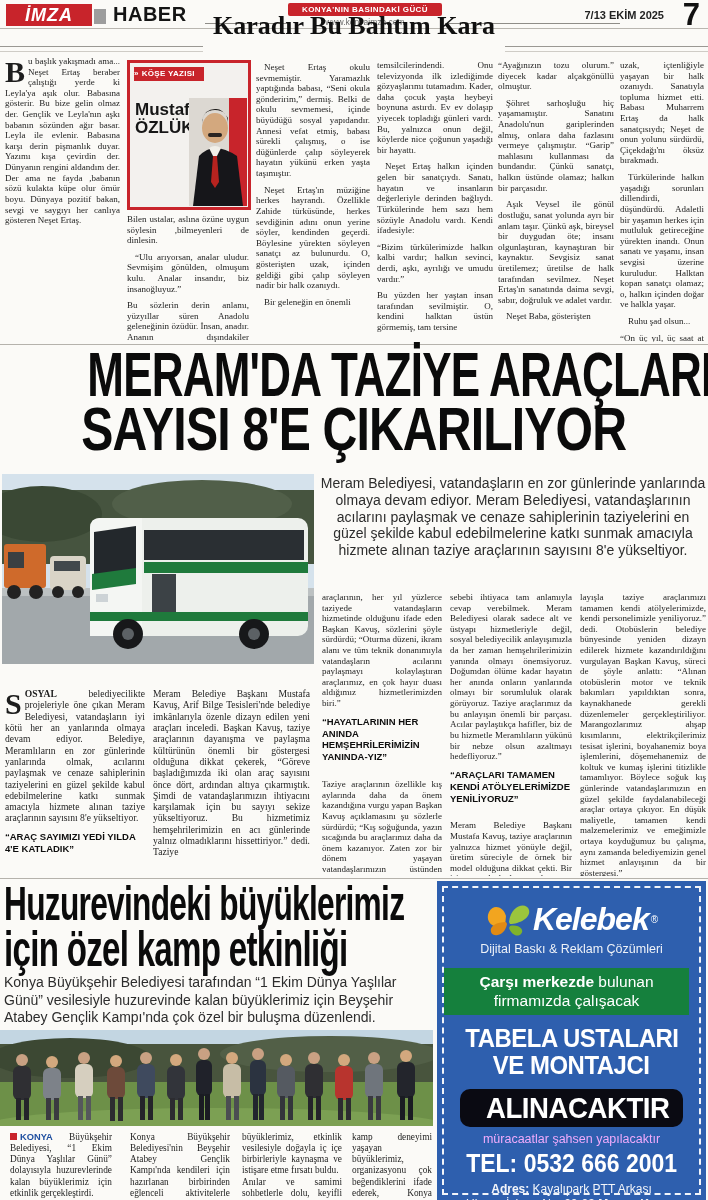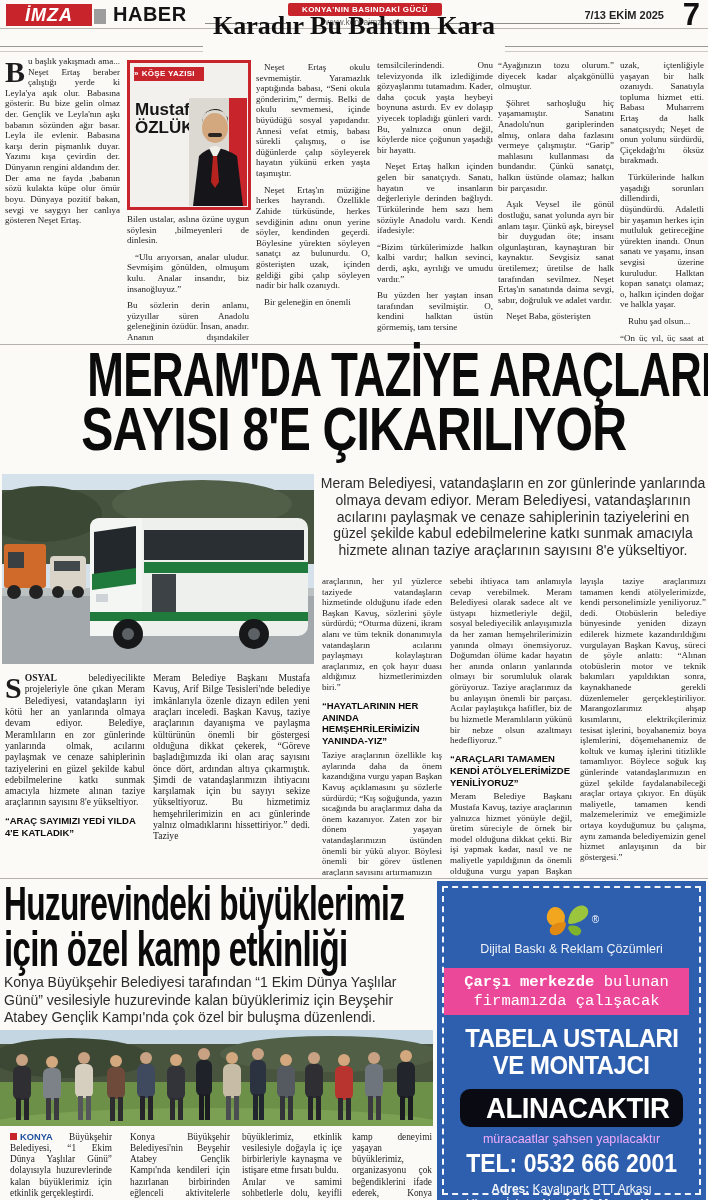--- a/index.html
+++ b/index.html
@@ -43,42 +43,42 @@
   .h1b{top:401px;font-size:56px;line-height:1;}
   .sq{display:inline-block;transform:scale(0.8,1.14);transform-origin:50% 50%;}
   .sq2{display:inline-block;transform:scale(0.86,1.1);transform-origin:50% 50%;}
   .sqL{display:inline-block;transform:scale(0.72,1.08);transform-origin:0 50%;}
   .sqM{display:inline-block;transform:scaleX(0.92);transform-origin:50% 50%;}
   
   .photo-bus{position:absolute;left:2px;top:474px;width:312px;height:190px;background:#cfdde8;}
   .lead-main{position:absolute;left:320px;top:475px;width:386px;font:14px/1.2 "Liberation Sans",sans-serif;
              color:#2d2d2d;text-align:center;}
   .mcol{position:absolute;font:9px/1.18 "Liberation Serif",serif;text-align:justify;overflow:hidden;color:#1d1d1d;}
-  .mcol p{margin:0 0 6px 0;}
+  .mcol p{margin:16px 0 6px 0;}
   .subhead{font:bold 9.5px/1.25 "Liberation Sans",sans-serif;color:#0e0e0e;margin:7px 0 3px 0;text-align:left;}
   
   .h2a,.h2b{position:absolute;left:4px;font-family:"Liberation Sans",sans-serif;font-weight:bold;color:#0b0b0b;
             white-space:nowrap;letter-spacing:-1px;}
   .h2a{top:882px;font-size:44px;line-height:1;}
   .h2b{top:926px;font-size:46px;line-height:1;}
   .lead-camp{position:absolute;left:4px;top:974px;width:428px;font:14px/1.25 "Liberation Sans",sans-serif;color:#2d2d2d;}
   .photo-camp{position:absolute;left:0;top:1030px;width:433px;height:96px;background:#bcd2e0;}
   .ccol{position:absolute;top:1132px;height:66px;font:9.3px/1.2 "Liberation Serif",serif;text-align:justify;
         overflow:hidden;color:#1d1d1d;}
   .red-sq{display:inline-block;width:7px;height:7px;background:#c8242b;margin-right:3px;}
   .konya-tag{color:#1f4fa0;font-family:"Liberation Sans",sans-serif;font-weight:bold;}
   
   .ad{position:absolute;left:437px;top:881px;width:269px;height:319px;background:#2e5fae;box-sizing:border-box;padding:5px;}
   .ad-inner{width:100%;height:100%;border:2px dashed #f2f5fa;box-sizing:border-box;text-align:center;
             color:#fff;font-family:"Liberation Sans",sans-serif;}
   .ad-logo-row{margin-top:12px;display:flex;align-items:center;justify-content:center;gap:2px;}
   .ad-brand{font:italic bold 32px "Liberation Sans",sans-serif;color:#fff;letter-spacing:-1px;}
   .ad-reg{font-size:10px;vertical-align:top;}
   .ad-tagline{margin-top:4px;font-size:12.5px;color:#eef2f8;}
-  .ad-offer{margin:12px 10px 0 0;background:#ec4899;padding:5px 2px;font-size:15.5px;line-height:1.2;color:#fff;font-family:Liberation Mono, monospace;}
+  .ad-offer{margin:12px 10px 0 0;background:#15803d;padding:5px 2px;font-size:15.5px;line-height:1.2;color:#fff;}
   .ad-job{margin-top:10px;font:bold 26px/1.05 "Liberation Sans",sans-serif;letter-spacing:-0.5px;}
   .ad-action{margin:9px 16px 0 16px;background:#0a0a12;border-radius:10px;padding:4px 18px;
              font:bold 30px/1 "Liberation Sans",sans-serif;letter-spacing:-0.5px;text-decoration:underline;}
   .ad-note{margin-top:5px;font-size:12.5px;color:#f0abfc;}
   .ad-tel{margin-top:4px;font:bold 25px/1.05 "Liberation Sans",sans-serif;white-space:nowrap;}
   .ad-addr{margin-top:6px;font-size:12px;line-height:1.25;color:#f2f5fa;}
   b{font-weight:bold;}
 </style>
 </head>
 <body>
@@ -339,20 +339,21 @@
 
   <aside class="ad">
     <div class="ad-inner">
       <div class="ad-logo-row">
         <svg width="46" height="38" viewBox="0 0 46 38">
           <path d="M20 26 C6 30 0 20 4 12 C8 4 18 6 21 16 Z" fill="#f2a51f"></path>
           <path d="M22 24 C20 36 8 38 6 32 C4 26 12 22 21 22 Z" fill="#e08a14"></path>
           <path d="M24 22 C26 4 42 2 44 10 C46 18 34 24 25 24 Z" fill="#9bc53d"></path>
           <path d="M25 26 C34 24 40 30 36 34 C32 38 26 34 24 28 Z" fill="#7fb32c"></path>
         </svg>
+        <span class="ad-brand">Kelebek</span>
           <sup class="ad-reg">®</sup>
       </div>
       <div class="ad-tagline">Dijital Baskı &amp; Reklam Çözümleri</div>
       <div class="ad-offer"><b>Çarşı merkezde</b><span> bulunan firmamızda çalışacak</span></div>
       <div class="ad-job"><span class="sqM">TABELA USTALARI</span></div>
       <div class="ad-job" style="margin-top:0;"><span class="sqM">VE MONTAJCI</span></div>
       <div class="ad-action"><span class="sqM">ALINACAKTIR</span></div>
       <div class="ad-note">müracaatlar şahsen yapılacaktır</div>
       <div class="ad-tel"><span class="sqM">TEL: 0532 666 2001</span></div>
       <div class="ad-addr">

